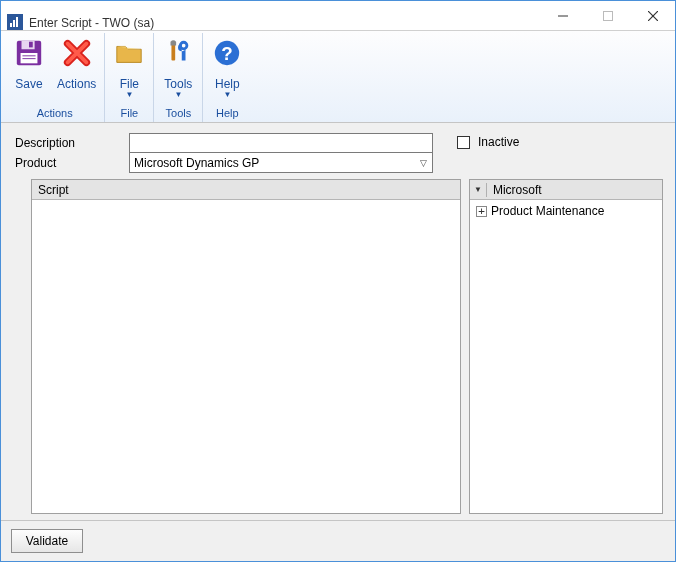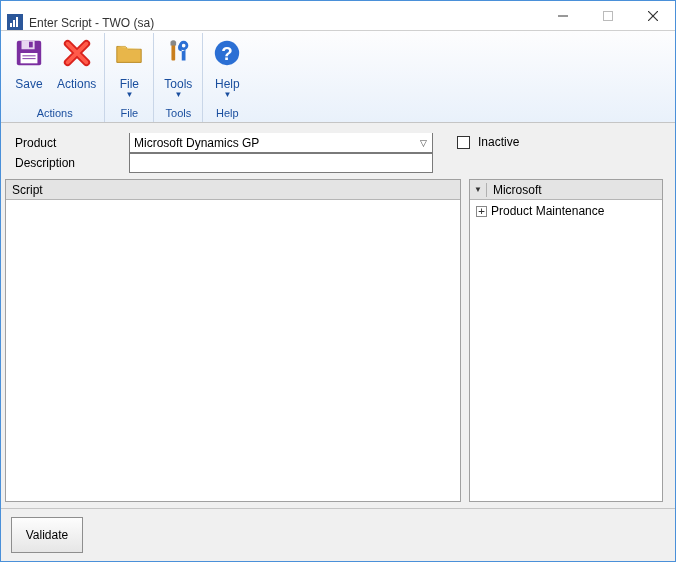--- a/index.html
+++ b/index.html
@@ -104,21 +104,21 @@
   .checkbox {
     width: 13px; height: 13px;
     border: 1px solid #333;
     background: #fff;
     margin-right: 8px;
   }
 
   .mid {
     flex: 1;
     display: flex;
-    padding: 0 12px 6px 4px;
+    padding: 0 12px 6px 30px;
     gap: 8px;
   }
   .script-panel, .params-panel {
     border: 1px solid #a0a0a0;
     background: #fff;
     display: flex;
     flex-direction: column;
   }
   .script-panel { flex: 1; }
   .params-panel { width: 194px; }
@@ -150,21 +150,21 @@
     font-family: monospace;
   }
 
   .footer {
     border-top: 1px solid #c5c5c5;
     padding: 8px 10px;
     background: #f0f0f0;
   }
   .validate-btn {
     min-width: 72px;
-    height: 36px;
+    height: 24px;
     background: linear-gradient(#fdfdfd,#e6e6e6);
     border: 1px solid #8e8e8e;
     font: inherit;
     padding: 0 12px;
     cursor: default;
   }
   svg { display:block; }
 </style>
 </head>
 <body>
@@ -280,29 +280,29 @@
         </div>
       </div>
       <div class="ribbon-group-label">Help</div>
     </div>
 
   </div>
 
   <div class="form-area">
     <div class="form-left">
       <div class="form-row">
+        <span class="form-label">Description</span>
+        <input class="desc-input" value="" style="">
+      </div>
+      <div class="form-row">
         <span class="form-label">Product</span>
         <div class="product-select">
           <span>Microsoft Dynamics GP</span>
           <span class="dd">▽</span>
         </div>
-      </div>
-      <div class="form-row">
-        <span class="form-label">Description</span>
-        <input class="desc-input" value="" style="">
       </div>
     </div>
     <div class="inactive-wrap">
       <span class="checkbox"></span>
       <span>Inactive</span>
     </div>
   </div>
 
   <div class="mid">
     <div class="script-panel">

